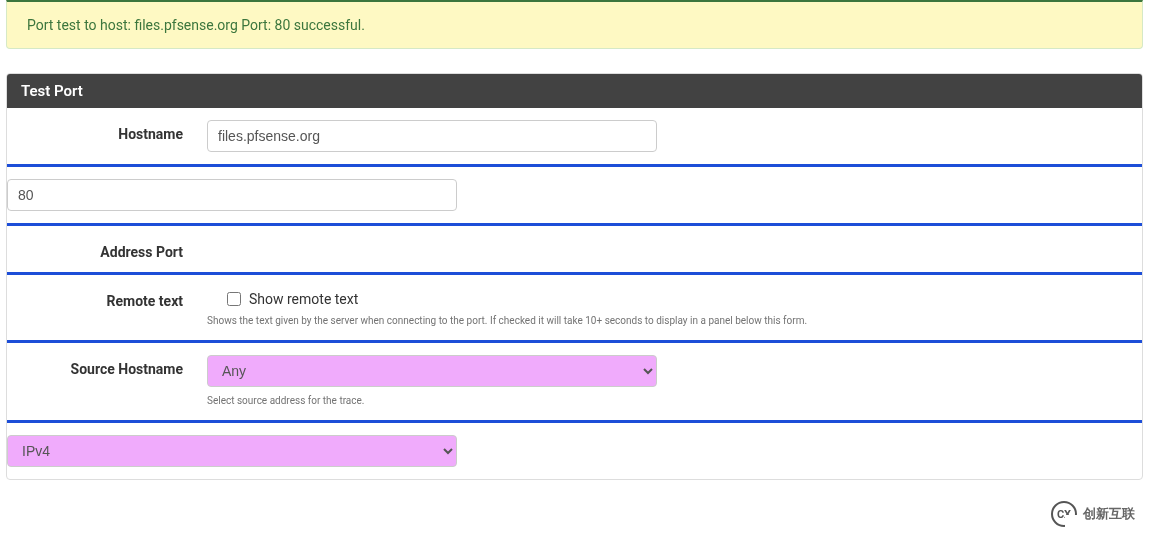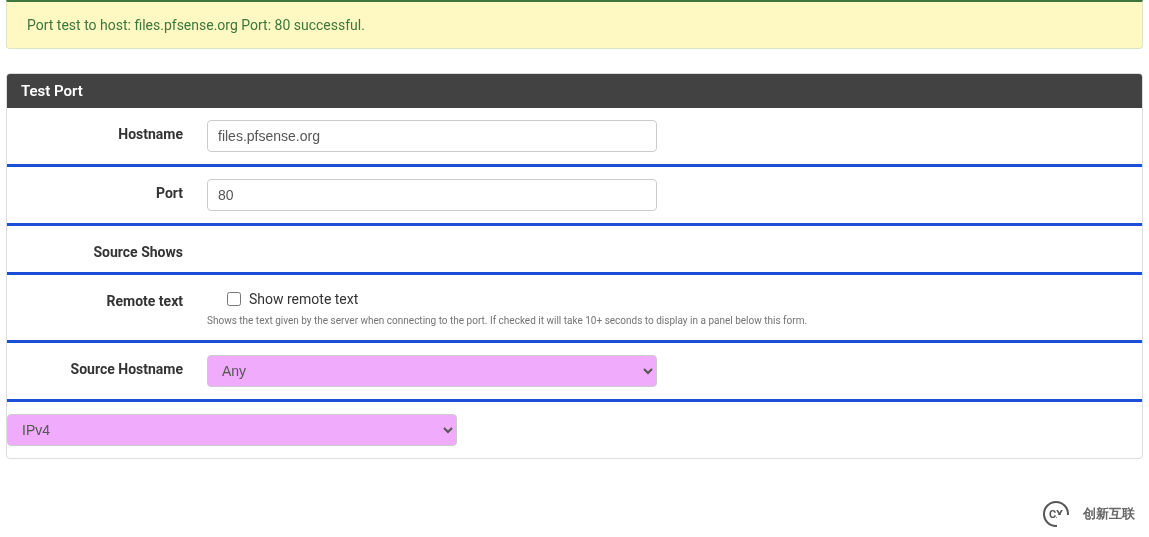--- a/index.html
+++ b/index.html
@@ -91,21 +91,21 @@
       font-size: 10px;
       margin-top: 6px;
       line-height: 1.5;
     }
     .watermark {
       position: fixed;
       bottom: 10px;
       right: 14px;
       display: flex;
       align-items: center;
-      gap: 14px;
+      gap: 6px;
       color: #666;
       font-size: 13px;
       font-weight: 600;
     }
     .watermark-logo {
       width: 26px;
       height: 26px;
       border: 2px solid #555;
       border-radius: 50%;
       display: flex;
@@ -135,47 +135,47 @@
   <div class="panel-heading">Test Port</div>
 
   <div class="form-group">
     <label class="col-label">Hostname</label>
     <div class="col-control">
       <input type="text" class="form-control" value="files.pfsense.org" style="">
     </div>
   </div>
 
   <div class="form-group">
-    <label class="col-label">Port</label>
     <div class="col-control">
       <input type="text" class="form-control" value="80" style="">
     </div>
   </div>
 
   <div class="form-group">
-    <label class="col-label">Source Shows</label>
+    <label class="col-label">Address Port</label>
   </div>
 
   <div class="form-group">
     <label class="col-label">Remote text</label>
     <div class="col-control">
       <div class="checkbox">
         <input type="checkbox" style="">
         <span>Show remote text</span>
       </div>
       <div class="help-block">Shows the text given by the server when connecting to the port. If checked it will take 10+ seconds to display in a panel below this form.</div>
     </div>
   </div>
 
   <div class="form-group">
     <label class="col-label">Source Hostname</label>
     <div class="col-control">
       <select class="form-control">
         <option>Any</option>
       </select>
+      <div class="help-block">Select source address for the trace.</div>
     </div>
   </div>
 
   <div class="form-group">
     <div class="col-control">
       <select class="form-control">
         <option>IPv4</option>
       </select>
     </div>
   </div>

